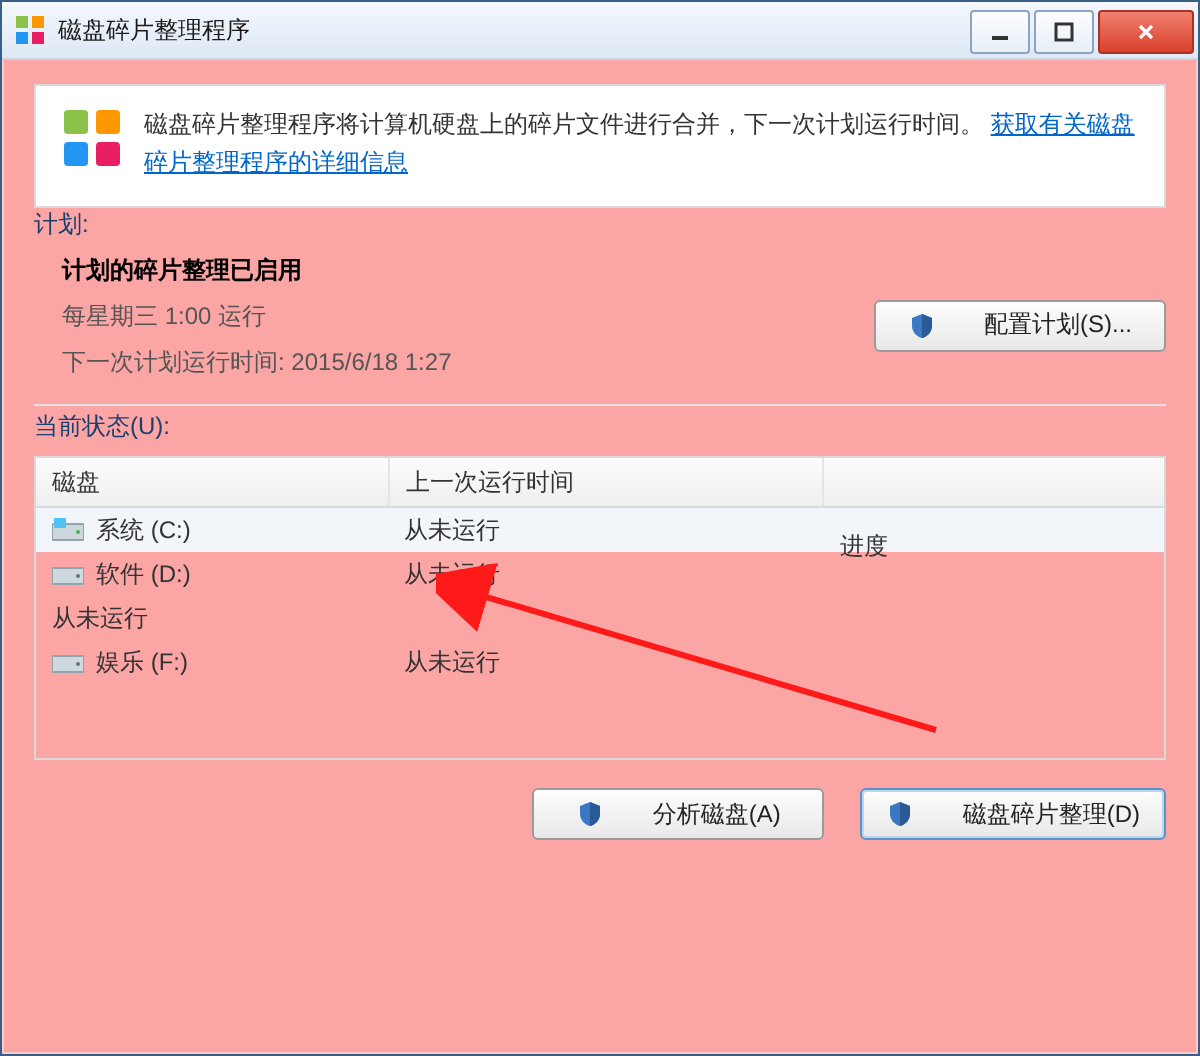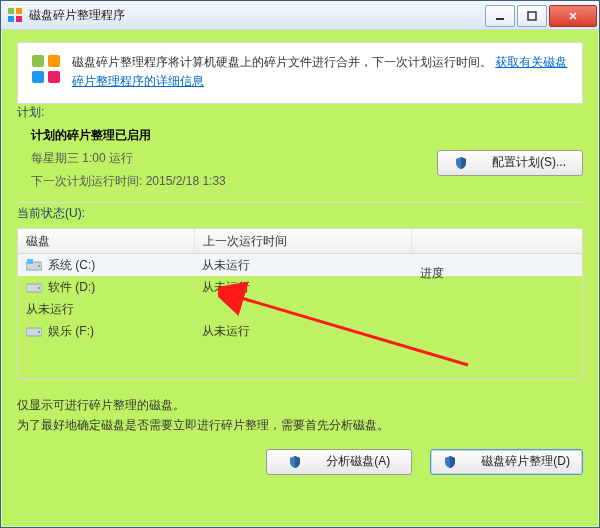--- a/index.html
+++ b/index.html
@@ -1,16 +1,16 @@
 <!DOCTYPE html>
 <html><head>
 <meta charset="utf-8">
 <style>
   html,body{margin:0;padding:0;font-family:"Microsoft YaHei","Segoe UI",Tahoma,sans-serif;font-size:12px;color:#222;background:#5a7aa0;}
-  .window{position:relative;width:600px;height:528px;box-sizing:border-box;background:#bef264;border:1px solid #3a5f85;box-shadow:0 0 0 1px rgba(255,255,255,.4) inset;}
+  .window{position:relative;width:600px;height:528px;box-sizing:border-box;background:#fca5a5;border:1px solid #3a5f85;box-shadow:0 0 0 1px rgba(255,255,255,.4) inset;}
   
   .titlebar{height:28px;background:linear-gradient(#f4f8fd,#dde8f5);border-bottom:1px solid #c9d6e6;display:flex;align-items:center;padding:0 0 0 6px;}
   .titlebar .app-icon{width:16px;height:16px;margin-right:6px;}
   .titlebar .title{flex:1;font-size:12px;color:#1a1a1a;}
   .win-btns{display:flex;height:20px;margin-right:2px;}
   .win-btn{width:28px;height:20px;border:1px solid #8aa4c2;border-radius:2px;display:flex;align-items:center;justify-content:center;margin-left:2px;background:linear-gradient(#fdfdfe,#e6eef8);cursor:default;}
   .win-btn.close{width:46px;background:linear-gradient(#f08070,#d9402a);border-color:#a93024;color:#fff;}
   .win-btn svg{display:block;}
   
   .body{padding:12px 16px 14px 16px;}
@@ -98,21 +98,21 @@
         <span>磁盘碎片整理程序将计算机硬盘上的碎片文件进行合并，下一次计划运行时间。</span>
         <a>获取有关磁盘碎片整理程序的详细信息</a>
       </div>
     </div>
 
     <div class="section-label">计划:</div>
     <div class="sched-row">
       <div class="sched-col">
         <div class="bold">计划的碎片整理已启用</div>
         <div class="line">每星期三  1:00 运行</div>
-        <div class="line">下一次计划运行时间: 2015/2/18 1:33</div>
+        <div class="line">下一次计划运行时间: 2015/6/18 1:27</div>
       </div>
       <div style="padding-top:2px;">
         <div class="btn">
           <span class="shield">
             <svg viewBox="0 0 14 14" width="14" height="14">
               <path d="M7 1 L12 3 V7 C12 10 9.5 12.5 7 13 C4.5 12.5 2 10 2 7 V3 Z" fill="#3a78c4"></path>
               <path d="M7 1 L12 3 V7 C12 10 9.5 12.5 7 13 V1 Z" fill="#2a5a96"></path>
             </svg>
           </span>
           <span>配置计划(S)...</span>
@@ -180,24 +180,20 @@
       <svg class="arrow-svg" style="left:200px;top:26px;" width="260" height="120" viewBox="0 0 260 120">
         <defs>
           <marker id="ah" markerWidth="12" markerHeight="12" refX="2" refY="6" orient="auto">
             <path d="M0 0 L12 6 L0 12 Z" fill="#ff1a1a"></path>
           </marker>
         </defs>
         <line x1="250" y1="110" x2="20" y2="42" stroke="#ff1a1a" stroke-width="3" marker-end="url(#ah)"></line>
       </svg>
     </div>
 
-    <div class="note">
-      <div>仅显示可进行碎片整理的磁盘。</div>
-      <div>为了最好地确定磁盘是否需要立即进行碎片整理，需要首先分析磁盘。</div>
-    </div>
 
     <div class="actions">
       <div class="btn">
         <span class="shield">
           <svg viewBox="0 0 14 14" width="14" height="14">
             <path d="M7 1 L12 3 V7 C12 10 9.5 12.5 7 13 C4.5 12.5 2 10 2 7 V3 Z" fill="#3a78c4"></path>
             <path d="M7 1 L12 3 V7 C12 10 9.5 12.5 7 13 V1 Z" fill="#2a5a96"></path>
           </svg>
         </span>
         <span>分析磁盘(A)</span>

